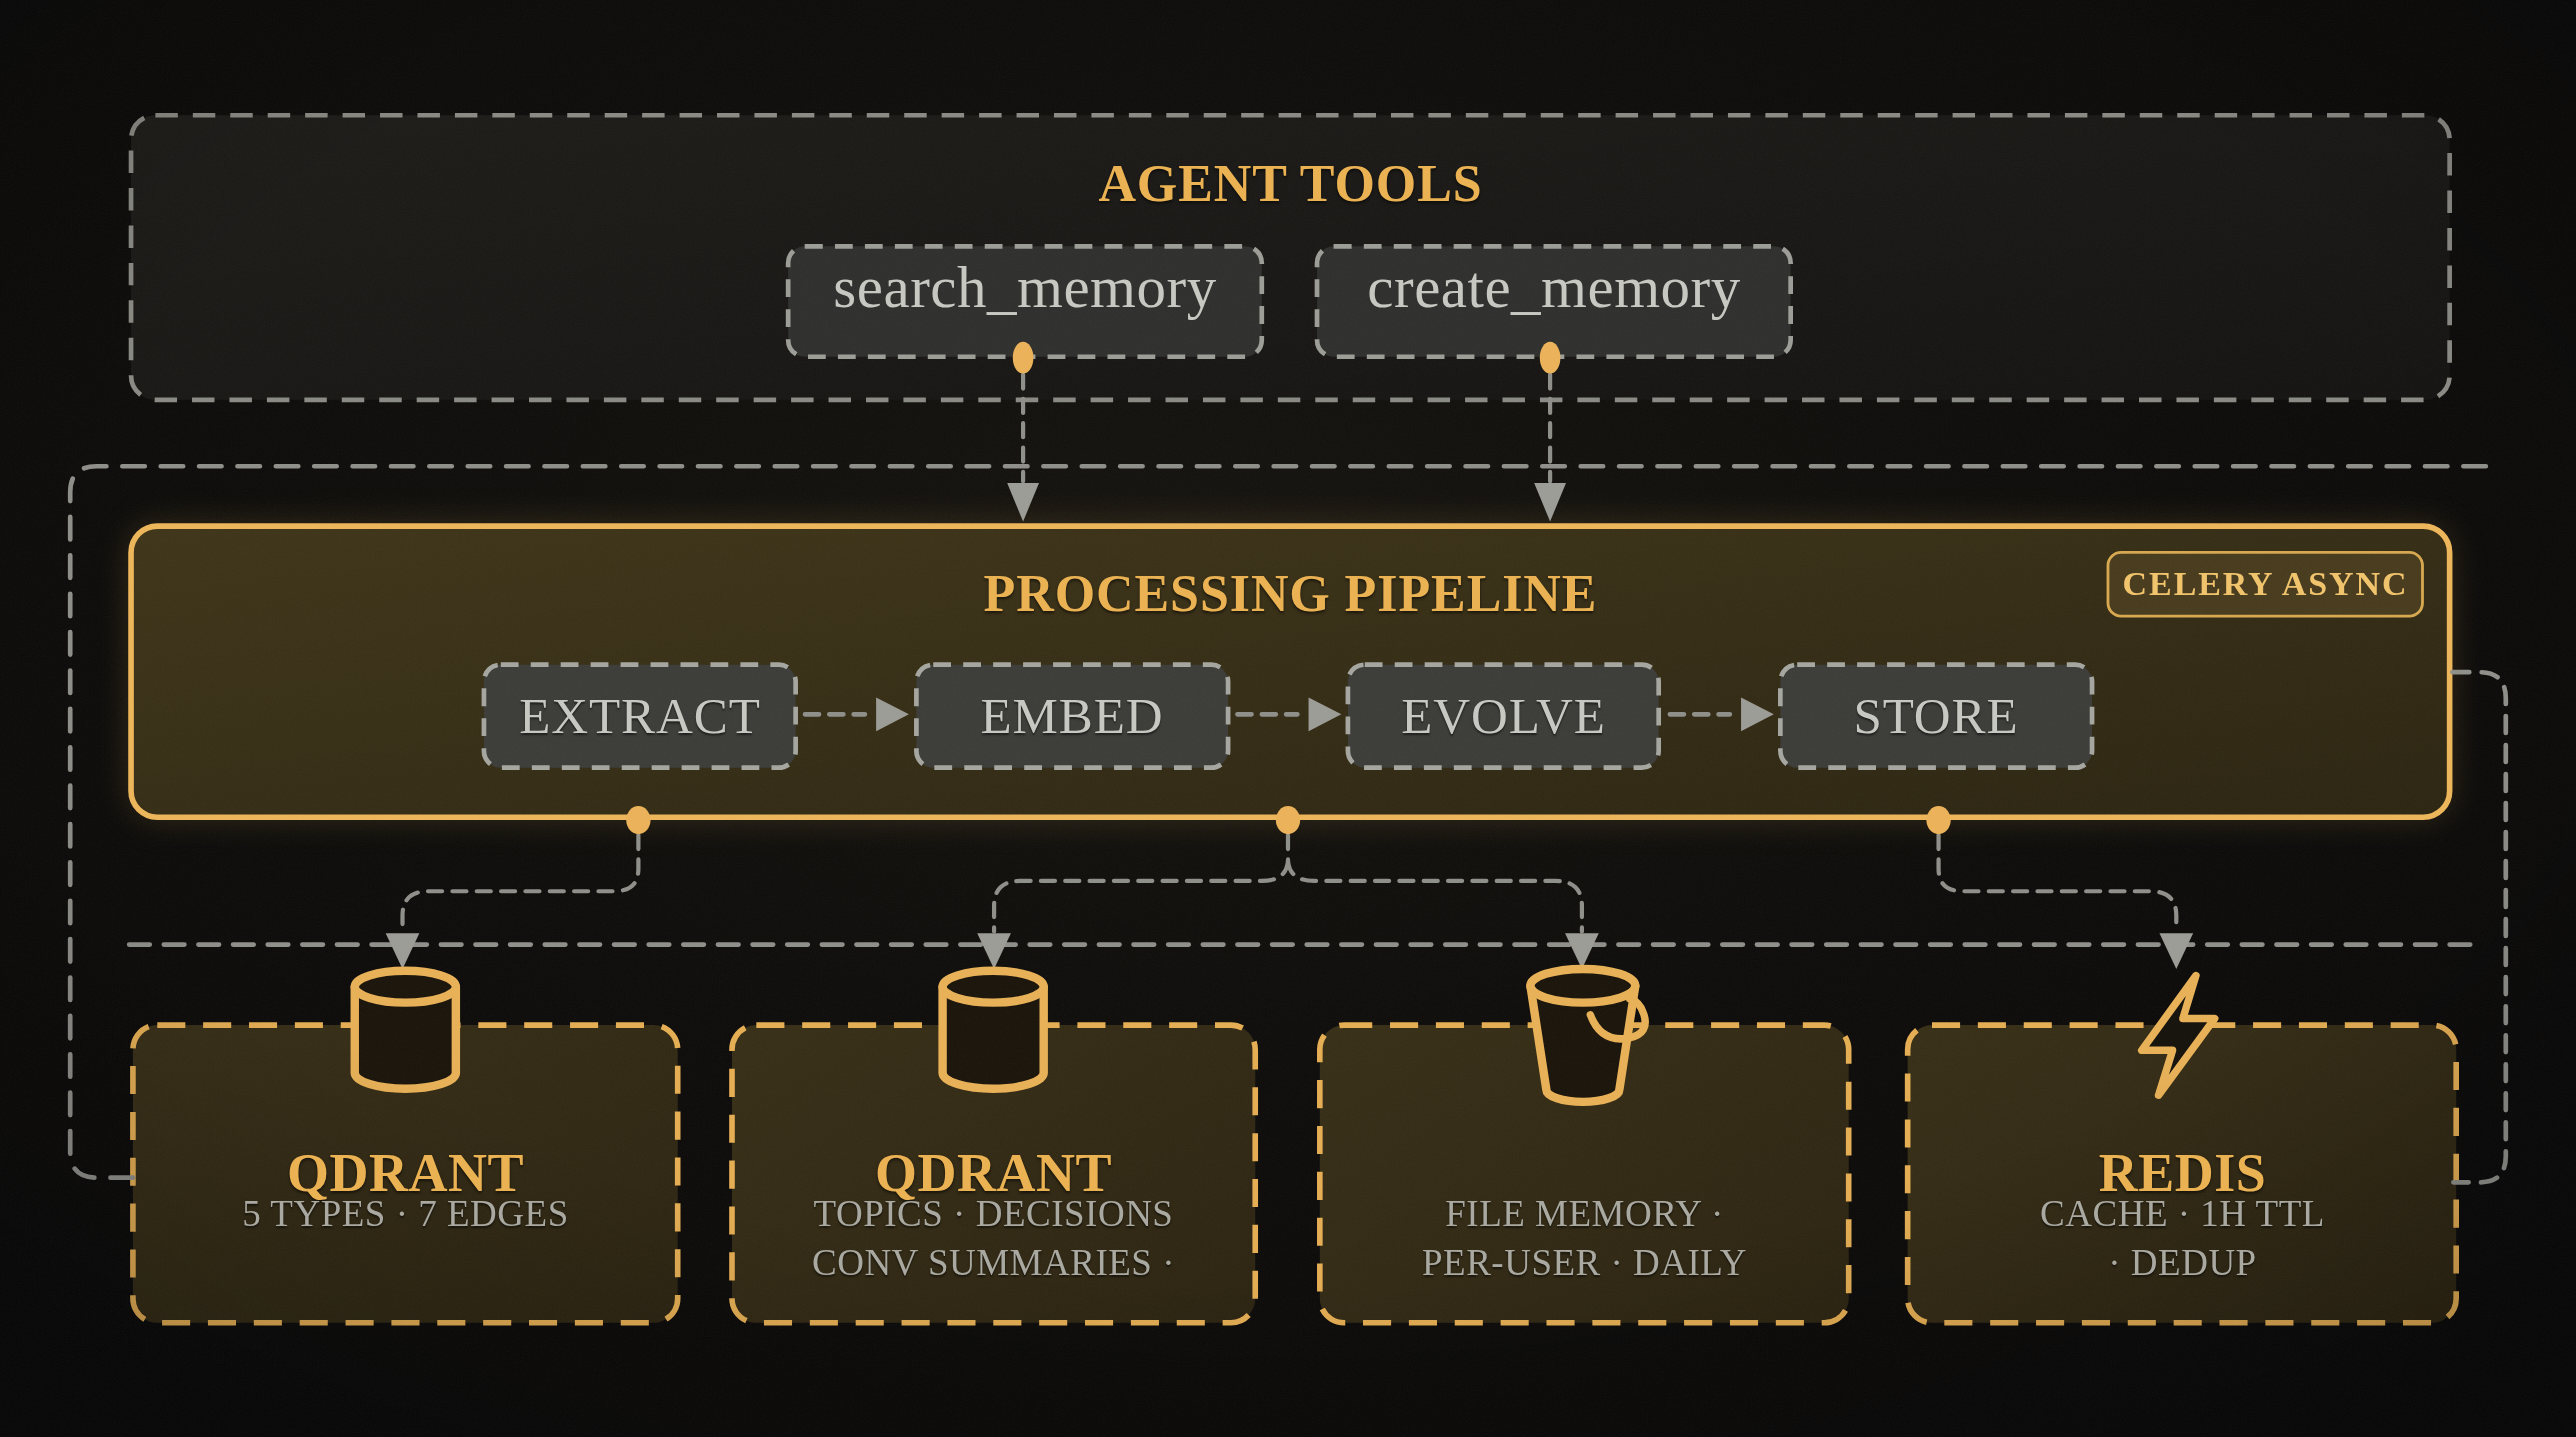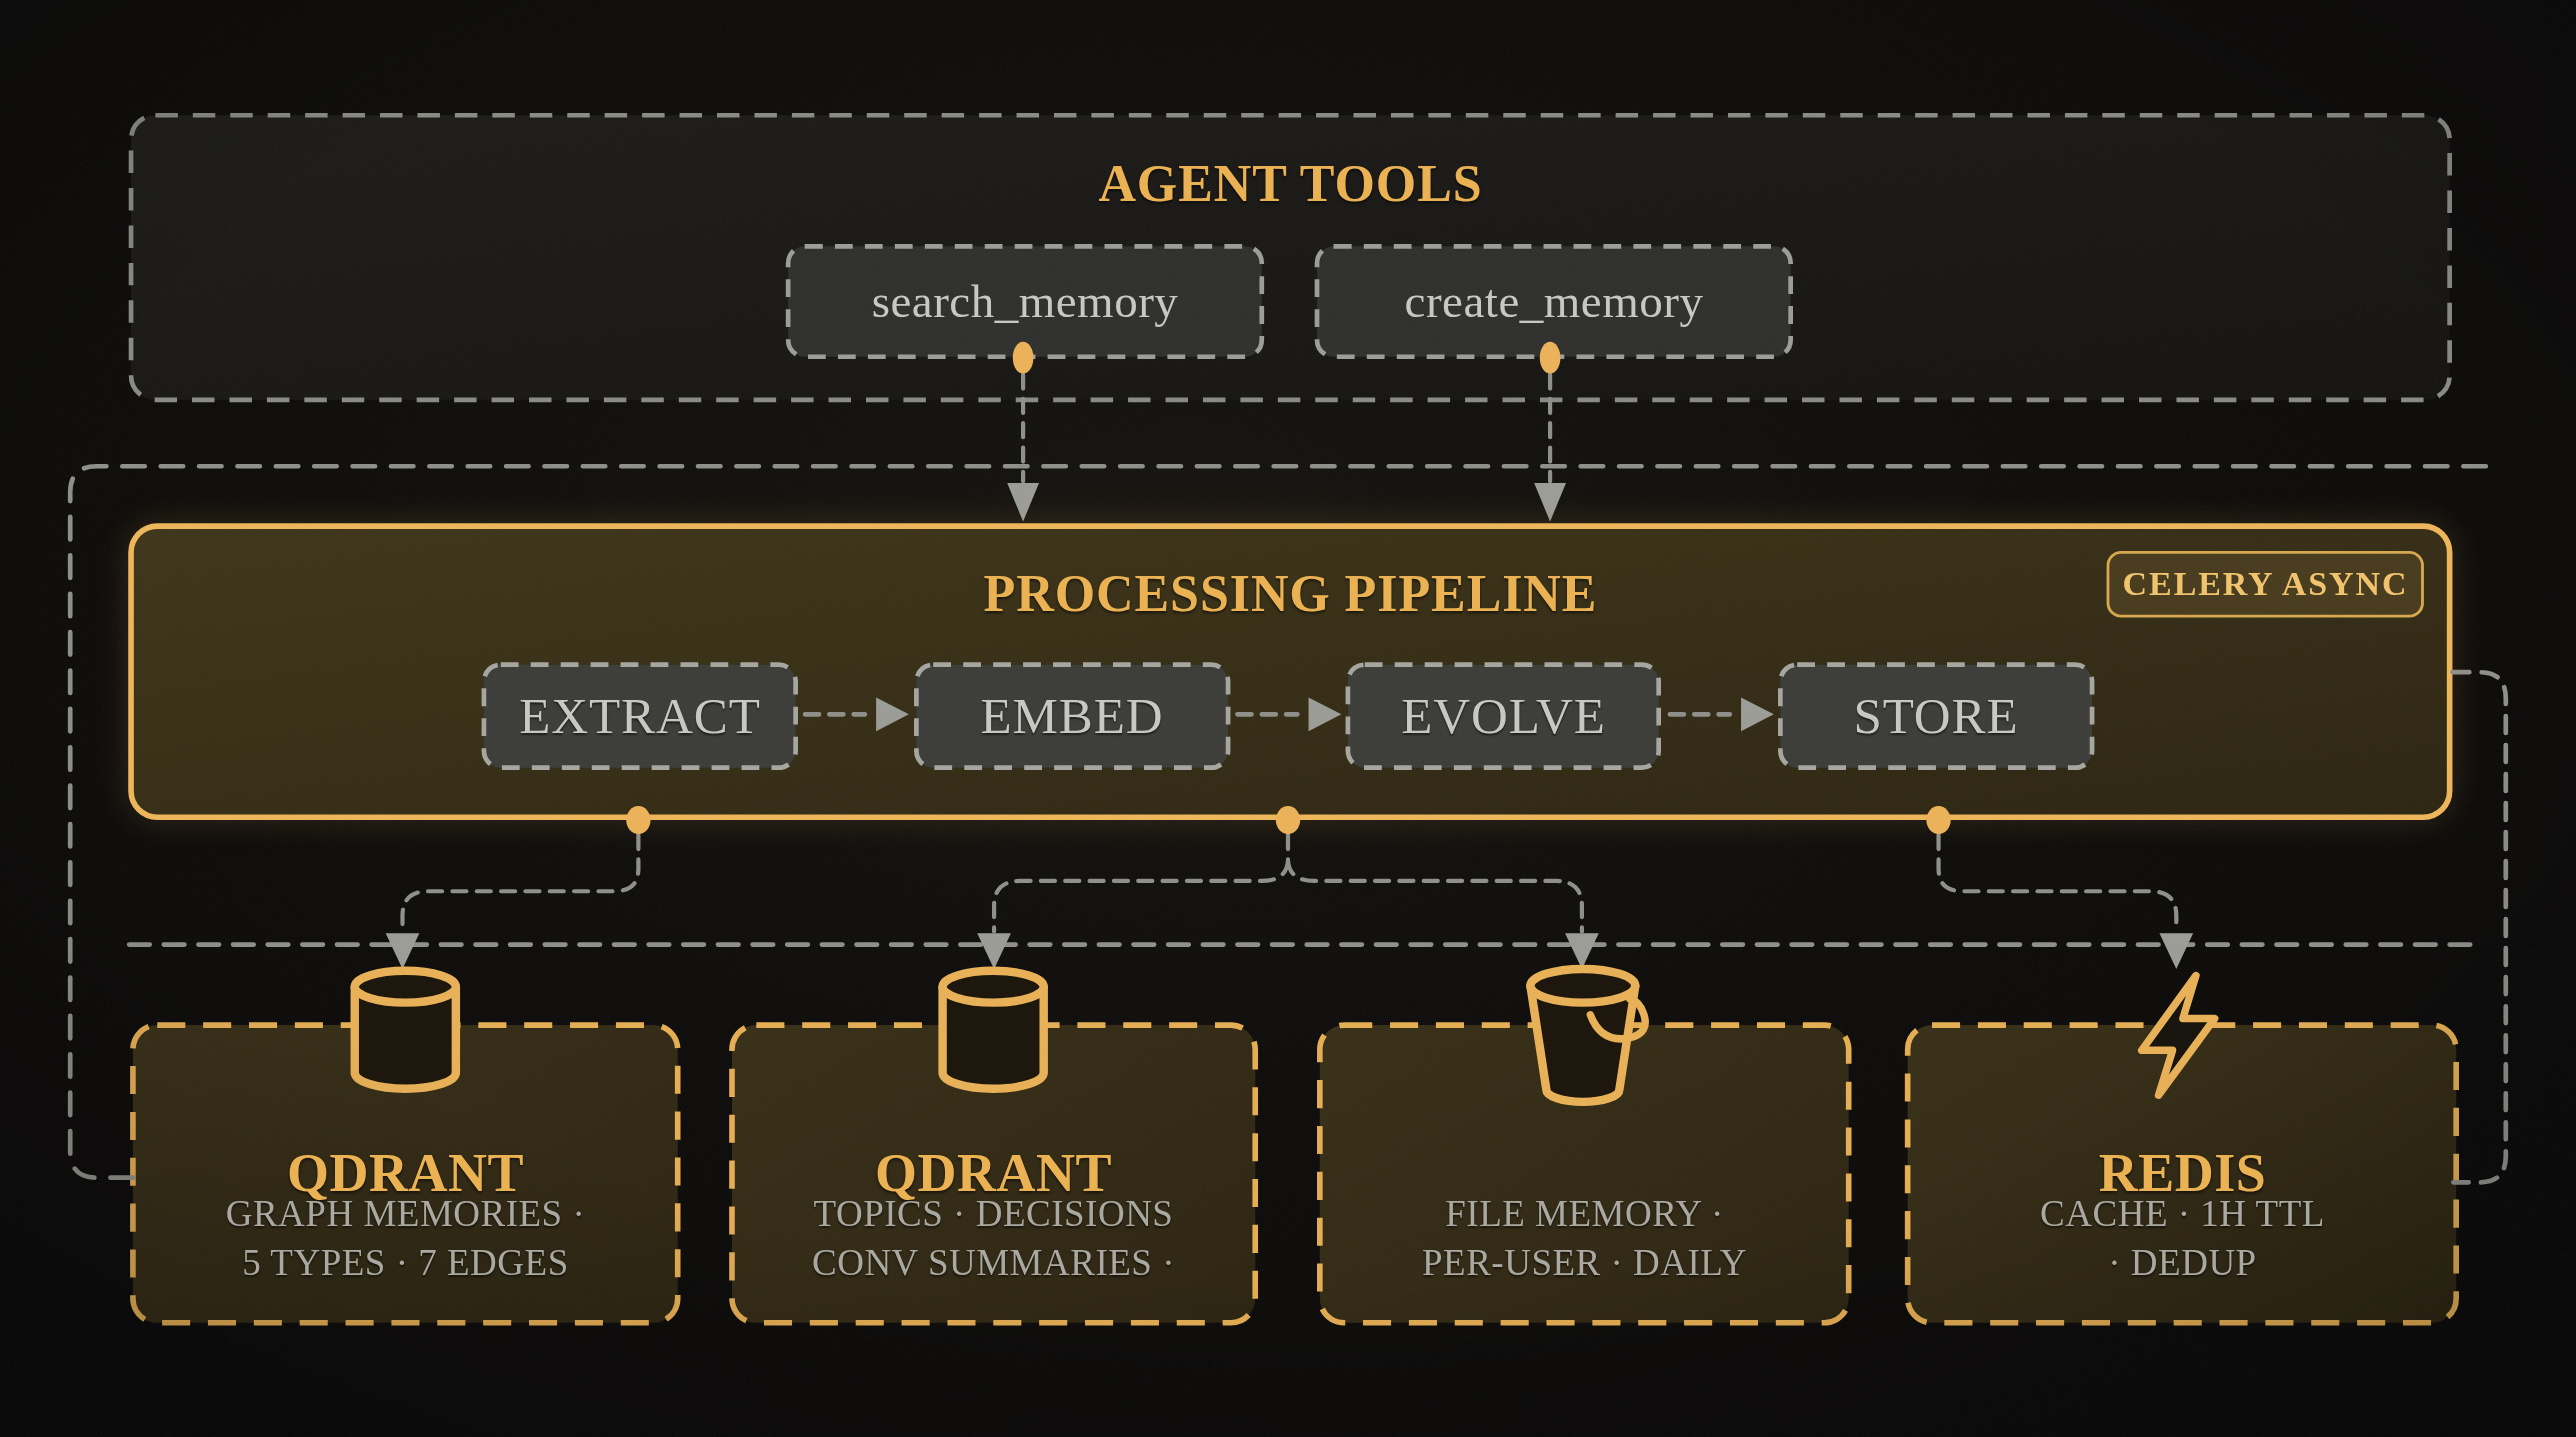--- a/index.html
+++ b/index.html
@@ -13,21 +13,21 @@
   }
   .layer{position:absolute;left:0;top:0;width:2576px;height:1438px;}
   .txt{
     position:absolute;
     display:flex;align-items:center;justify-content:center;
     white-space:pre;
   }
   .gold{color:var(--accent);font-weight:bold;text-shadow:0 1.9px 2.8px rgba(0,0,0,.55);}
   .tools-title{left:131px;top:139px;width:2319px;height:88px;font-size:52px;letter-spacing:0.9px;}
   .pipe-title{left:131px;top:549px;width:2319px;height:88px;font-size:52px;letter-spacing:0.9px;}
-  .btn-label{top:246px;width:474px;height:110px;font-size:47px;letter-spacing:0.5px;color:var(--node_text);}
+  .btn-label{top:232px;width:474px;height:110px;font-size:59px;letter-spacing:0.5px;color:var(--node_text);}
   .stage-label{top:665px;height:101px;font-size:51px;letter-spacing:0.9px;color:var(--node_text);text-shadow:0 1.9px 1.9px rgba(0,0,0,.5);}
   .badge-label{left:2108px;top:552px;width:315px;height:64px;font-size:34px;letter-spacing:1.9px;color:var(--accent_bright);font-weight:bold;}
   .store-title{top:1138px;height:69px;font-size:54px;letter-spacing:0.5px;}
   .store-sub{
     position:absolute;top:1189px;
     display:flex;flex-direction:column;align-items:center;justify-content:flex-start;
     font-size:37px;line-height:49px;color:var(--muted_text);letter-spacing:0.5px;
     text-shadow:0 1.9px 1.9px rgba(0,0,0,.5);white-space:pre;
   }
 </style>
@@ -153,21 +153,20 @@
   <div class="txt stage-label" style="left:484px;width:312px">EXTRACT</div>
   <div class="txt stage-label" style="left:916px;width:312px">EMBED</div>
   <div class="txt stage-label" style="left:1348px;width:311px">EVOLVE</div>
   <div class="txt stage-label" style="left:1780px;width:312px">STORE</div>
 
   <div class="txt gold store-title" style="left:133px;width:545px">QDRANT</div>
   <div class="txt gold store-title" style="left:732px;width:523px">QDRANT</div>
   <div class="txt gold store-title" style="left:1908px;width:549px">REDIS</div>
 
   <div class="store-sub" style="left:133px;width:545px">
-    <div>GRAPH MEMORIES ·</div>
     <div>5 TYPES · 7 EDGES</div>
   </div>
   <div class="store-sub" style="left:732px;width:523px">
     <div>TOPICS · DECISIONS</div>
     <div>CONV SUMMARIES ·</div>
   </div>
   <div class="store-sub" style="left:1320px;width:529px">
     <div>FILE MEMORY ·</div>
     <div>PER-USER · DAILY</div>
   </div>

